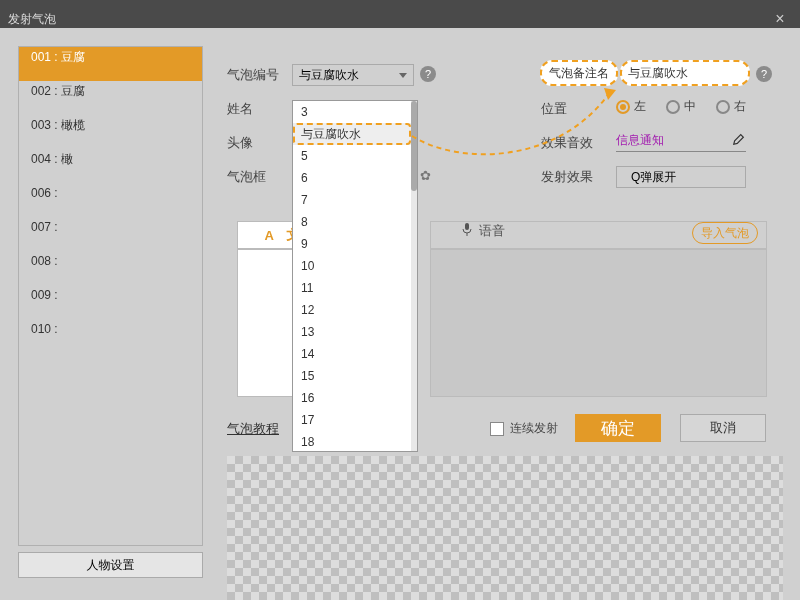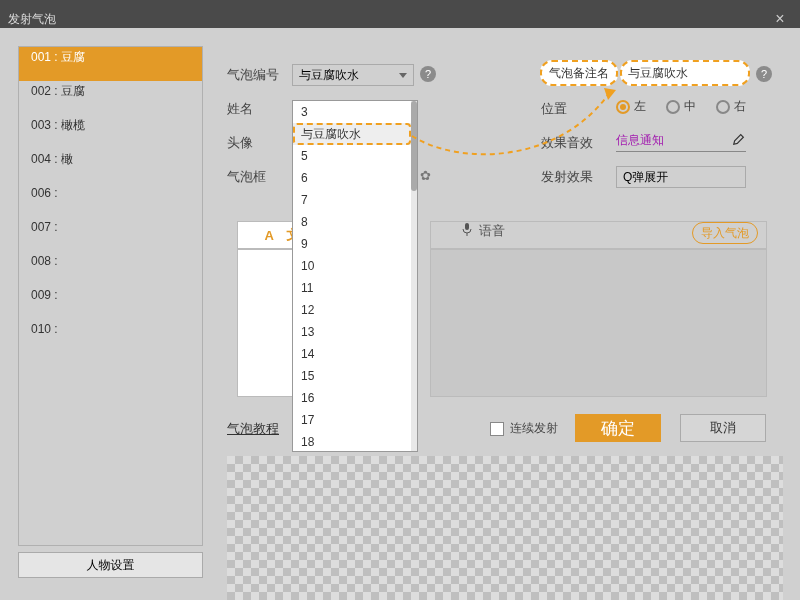--- a/index.html
+++ b/index.html
@@ -31,21 +31,21 @@
   .scrollbar{position:absolute;right:0;top:0;width:6px;height:350px;background:#e8e8e8}
   .thumb{position:absolute;top:0;width:6px;height:90px;background:#aaa;border-radius:3px}
   
   .radio{position:absolute;display:flex;align-items:center;font-size:12px;color:#444}
   .radio .dot{width:14px;height:14px;border-radius:50%;border:2px solid #888;margin-right:4px}
   .radio.sel .dot{border-color:#e39a27}
   .radio.sel .dot::after{content:"";display:block;width:6px;height:6px;border-radius:50%;background:#e39a27;margin:2px}
   
   .txtbox{position:absolute;border-bottom:1px solid #888;height:20px;font-size:12px;color:#a21caf;display:flex;}
   .pencil{margin-left:auto;width:14px;height:14px}
-  .effcombo{position:absolute;height:22px;border:1px solid #aaa;background:#d0d0d0;font-size:12px;display:flex;align-items:center;padding:0 6px}
+  .effcombo{position:absolute;height:22px;border:1px solid #aaa;background:#d0d0d0;font-size:12px;display:flex;align-items:center;padding:0 14px}
   
   .tabrow{position:absolute;left:237px;top:193px;display:flex}
   .tab{width:90px;height:28px;border:1px solid #bbb;background:#fff;font-size:13px;display:flex;align-items:center;justify-content:center;gap:4px}
   .tab.active{color:#e39a27;font-weight:bold}
   .tabA{width:18px;font-weight:bold}
   .voicetab{position:absolute;left:430px;top:193px;width:337px;height:28px;border:1px solid #bbb;background:#d0d0d0;display:flex;}
   .mic{margin-left:30px;margin-right:6px}
   .importbtn{margin-left:auto;margin-right:8px;height:22px;padding:0 8px;border:1px solid #e39a27;background:#d0d0d0;color:#e39a27;font-size:12px;border-radius:11px}
   .textarea{position:absolute;left:237px;top:221px;width:179px;height:148px;background:#fff;border:1px solid #bbb}
   .voicearea{position:absolute;left:430px;top:221px;width:337px;height:148px;background:#c8c8c8;border:1px solid #bbb}

